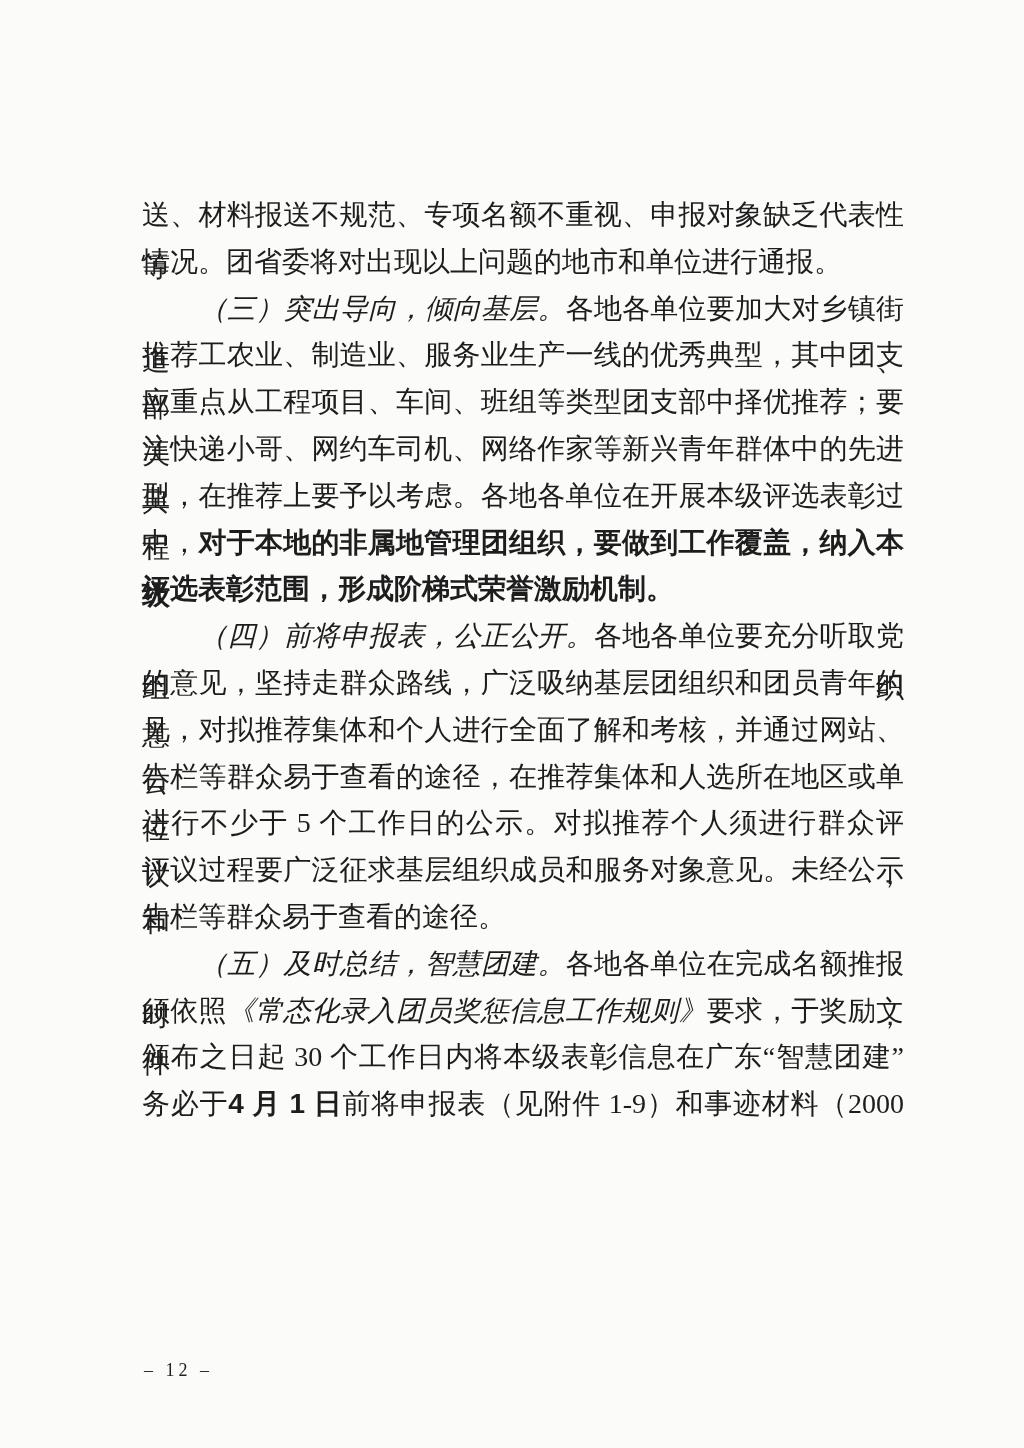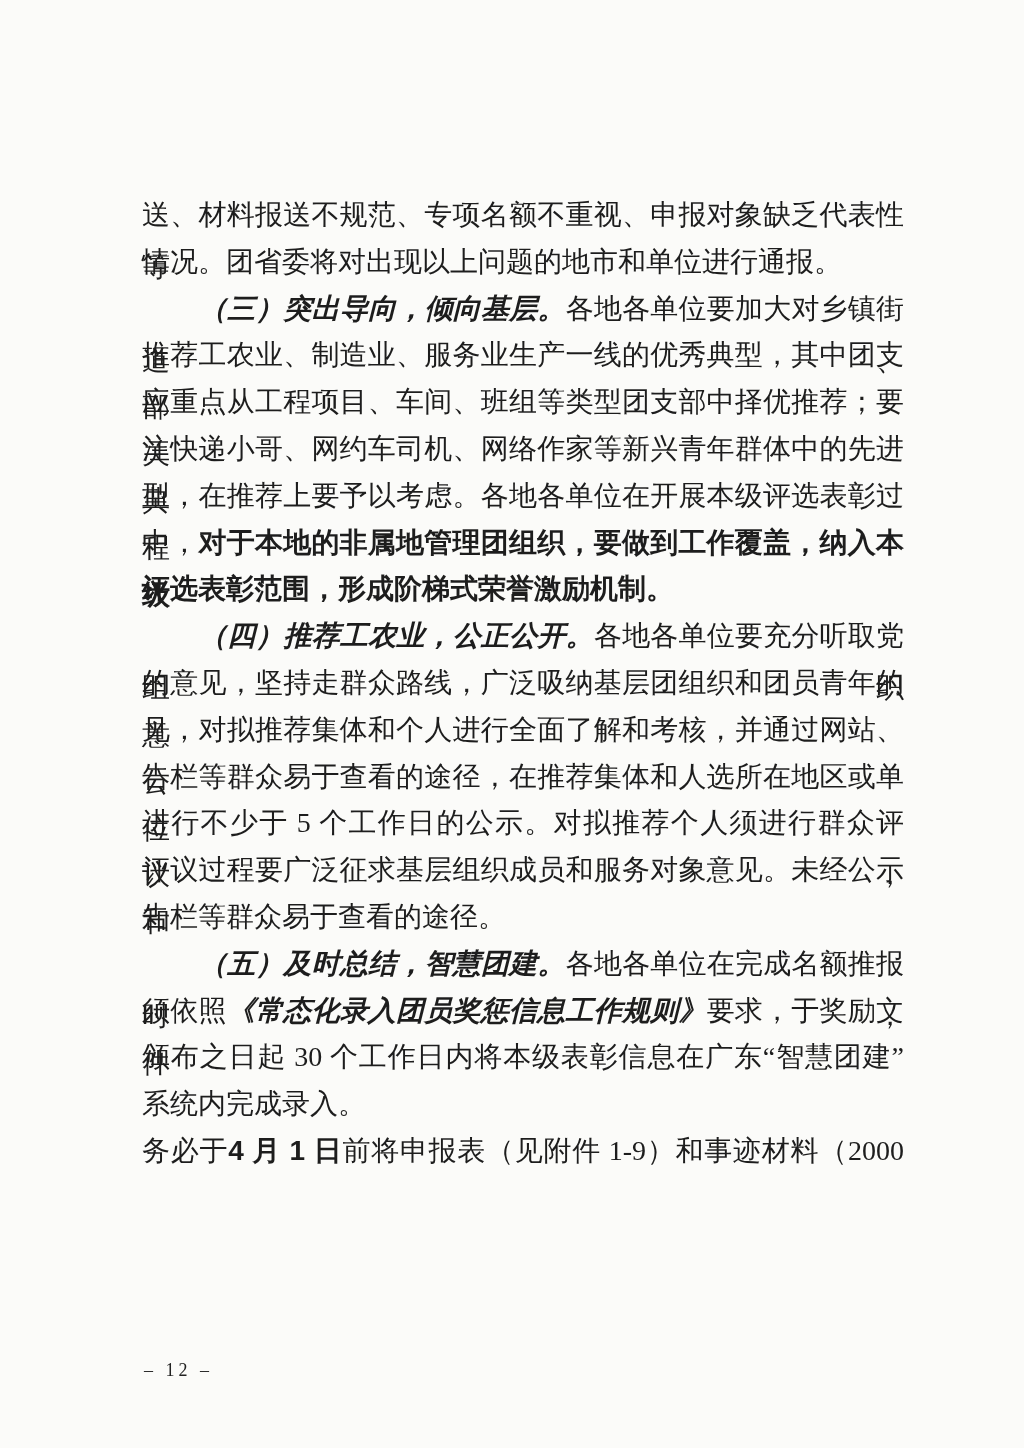--- a/index.html
+++ b/index.html
@@ -42,21 +42,21 @@
     text-indent: 57px;
   }
   
   .seg-n {
     font-weight: 400;
     text-align: center;
   }
   
   .seg-k {
     font-style: italic;
-    font-weight: 700;
+    font-weight: 400;
   }
   
   .seg-b {
     font-family: "Liberation Sans", "DejaVu Sans", sans-serif;
     font-weight: 700;
   }
   .page-number {
     position: absolute;
     left: 144px;
     top: 1360px;
@@ -73,29 +73,28 @@
   <div class="doc-body">
       <div class="line justify"><span class="seg-n">送、材料报送不规范、专项名额不重视、申报对象缺乏代表性等</span></div>
       <div class="line"><span class="seg-n">情况。团省委将对出现以上问题的地市和单位进行通报。</span></div>
       <div class="line justify indent"><span class="seg-k">（三）突出导向，倾向基层。</span><span class="seg-n">各地各单位要加大对乡镇街道、</span></div>
       <div class="line justify"><span class="seg-n">推荐工农业、制造业、服务业生产一线的优秀典型，其中团支部</span></div>
       <div class="line justify"><span class="seg-n">应重点从工程项目、车间、班组等类型团支部中择优推荐；要关</span></div>
       <div class="line justify"><span class="seg-n">注快递小哥、网约车司机、网络作家等新兴青年群体中的先进典</span></div>
       <div class="line justify"><span class="seg-n">型，在推荐上要予以考虑。各地各单位在开展本级评选表彰过程</span></div>
       <div class="line justify"><span class="seg-n">中，</span><span class="seg-b">对于本地的非属地管理团组织，要做到工作覆盖，纳入本级</span></div>
       <div class="line"><span class="seg-b">评选表彰范围，形成阶梯式荣誉激励机制。</span></div>
-      <div class="line justify indent"><span class="seg-k">（四）推荐工农业，公正公开。</span><span class="seg-n">各地各单位要充分听取党组织</span></div>
+      <div class="line justify indent"><span class="seg-k">（四）前将申报表，公正公开。</span><span class="seg-n">各地各单位要充分听取党组织</span></div>
       <div class="line justify"><span class="seg-n">的意见，坚持走群众路线，广泛吸纳基层团组织和团员青年的意</span></div>
       <div class="line justify"><span class="seg-n">见，对拟推荐集体和个人进行全面了解和考核，并通过网站、公</span></div>
       <div class="line justify"><span class="seg-n">告栏等群众易于查看的途径，在推荐集体和人选所在地区或单位</span></div>
       <div class="line justify"><span class="seg-n">进行不少于 5 个工作日的公示。对拟推荐个人须进行群众评议，</span></div>
       <div class="line justify"><span class="seg-n">评议过程要广泛征求基层组织成员和服务对象意见。未经公示和</span></div>
       <div class="line"><span class="seg-n">告栏等群众易于查看的途径。</span></div>
       <div class="line justify indent"><span class="seg-k">（五）及时总结，智慧团建。</span><span class="seg-n">各地各单位在完成名额推报时，</span></div>
       <div class="line justify"><span class="seg-n">须依照</span><span class="seg-k">《常态化录入团员奖惩信息工作规则》</span><span class="seg-n">要求，于奖励文件</span></div>
       <div class="line justify"><span class="seg-n">颁布之日起 30 个工作日内将本级表彰信息在广东“智慧团建”</span></div>
-      <div class="line"><span class="seg-n">系统内完成录入。</span></div>
       <div class="line justify"><span class="seg-n">务必于</span><span class="seg-b">4 月 1 日</span><span class="seg-n">前将申报表（见附件 1-9）和事迹材料（2000</span></div>
     </div>
 
   <div class="page-number">– 12 –</div>
 
 </div>
 
 </body></html>

